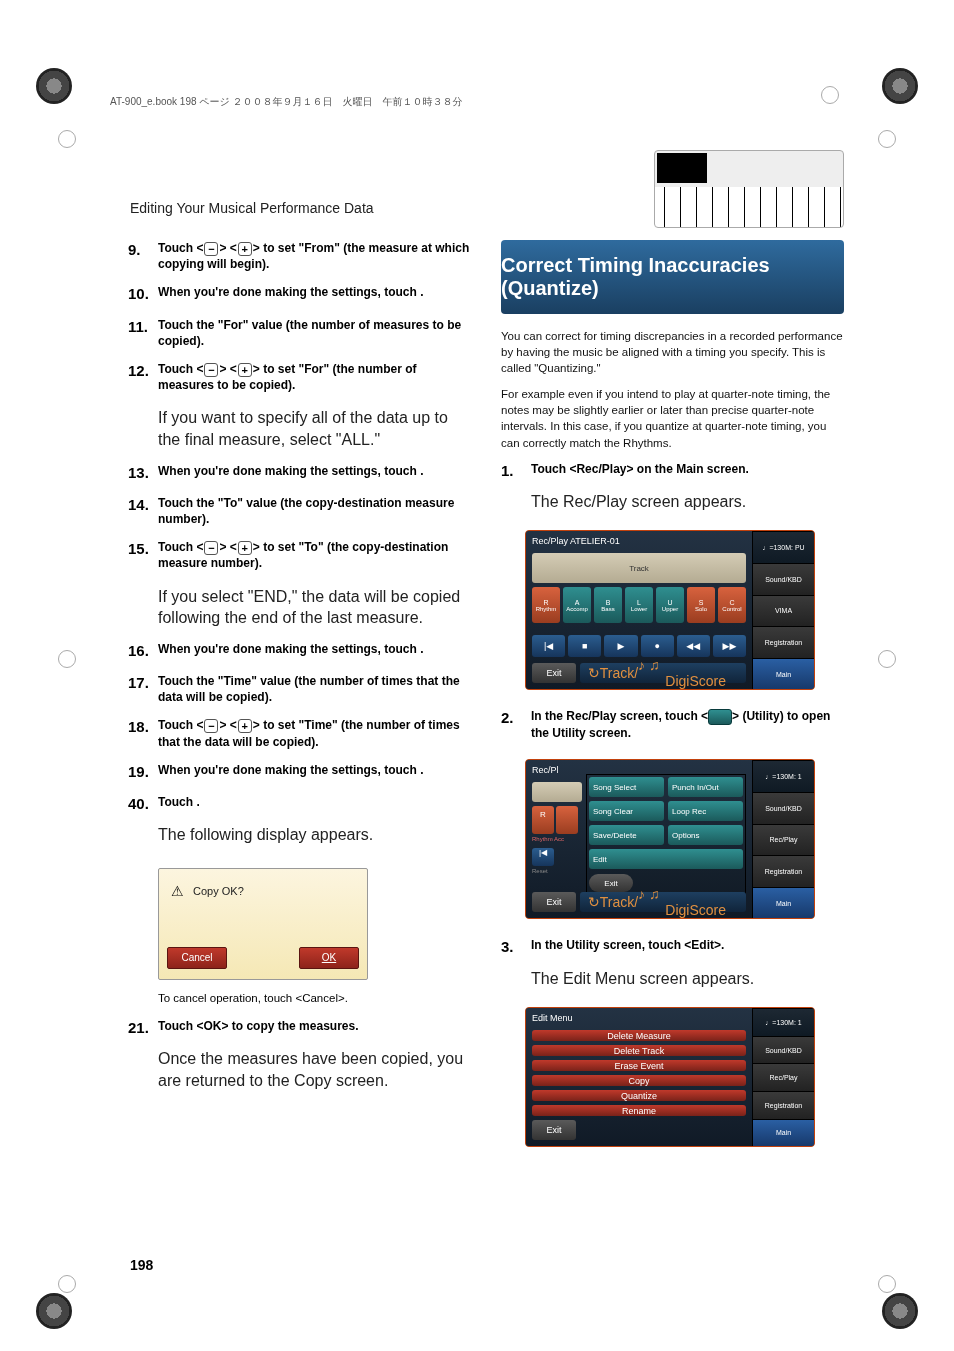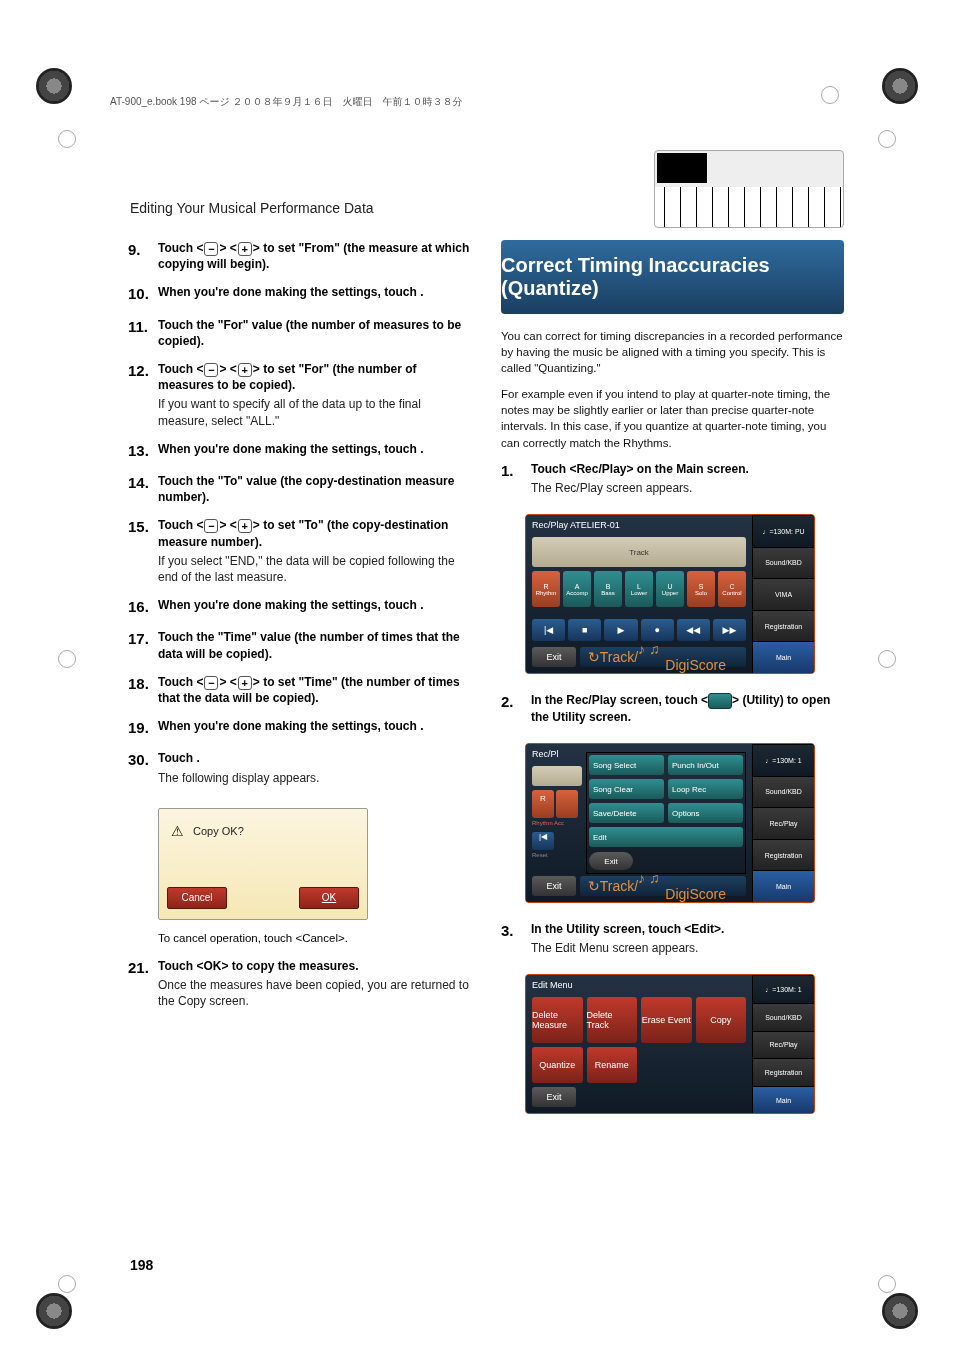--- a/index.html
+++ b/index.html
@@ -40,21 +40,21 @@
     position: absolute;
     top: 240px; left: 128px; right: 110px; bottom: 60px;
     display: flex;
     gap: 30px;
   }
   .col { flex: 1; display: flex; flex-direction: column; }
   .step { display: flex; margin-bottom: 12px; font-size: 12px; line-height: 1.35; }
   .step .num { font-weight: bold; font-size: 15px; min-width: 30px; }
   .step .body { flex: 1; }
   .step .bold { font-weight: bold; }
-  .step .note { font-weight: normal; font-size: 12px; color: #222; margin-top: 3px; display:block;}
+  .step .note { font-weight: normal; font-size: 16px; color: #222; margin-top: 14px; display:block;}
   .dialog {
     margin: 10px 0 8px 30px;
     width: 210px; height: 112px;
     background: linear-gradient(#fcf5df,#f5e8b5);
     border: 1px solid #999;
     border-radius: 2px;
     position: relative;
     font-size: 11px;
   }
   .dialog .warn { position:absolute; top:14px; left:12px; font-size:14px;}
@@ -97,27 +97,27 @@
   .recplay-main{position:absolute;left:0;right:62px;top:0;bottom:0;background:linear-gradient(#233243,#101a26);}
   .rp-title{position:absolute;top:5px;left:6px;color:#fff;font-size:9px;}
   .rp-bar{position:absolute;top:22px;left:6px;right:6px;height:30px;background:linear-gradient(#d4ccb5,#b4ab92);border-radius:3px;color:#333;font-size:8px;display:flex;align-items:center;justify-content:center;}
   .rp-tracks{position:absolute;top:56px;left:6px;right:6px;height:36px;display:flex;gap:3px;}
   .rp-tracks div{flex:1;background:linear-gradient(#d8623e,#9a3d20);border-radius:3px;color:#fff;font-size:7px;display:flex;flex-direction:column;align-items:center;justify-content:center;}
   .rp-tracks div.teal{background:linear-gradient(#2f8f90,#1b5a5b);}
   .rp-ctrl{position:absolute;bottom:32px;left:6px;right:6px;height:22px;display:flex;gap:3px;}
   .rp-ctrl div{flex:1;background:linear-gradient(#2b5d8f,#16355c);border-radius:3px;color:#fff;font-size:9px;display:flex;align-items:center;justify-content:center;}
   .rp-exit{position:absolute;bottom:6px;left:6px;width:44px;height:20px;background:linear-gradient(#5a5a5a,#333);border-radius:3px;color:#fff;font-size:9px;display:flex;align-items:center;justify-content:center;}
   .rp-track{position:absolute;bottom:6px;left:54px;right:6px;height:20px;background:linear-gradient(#1e3f60,#10243a);border-radius:3px;color:#e09040;font-size:14px;display:flex;align-items:center;padding-left:8px;}
-  .util-menu{position:absolute;top:8px;left:60px;width:160px;background:linear-gradient(#1f2e3d,#121c27);border:1px solid #000;}
+  .util-menu{position:absolute;top:14px;left:60px;width:160px;background:linear-gradient(#1f2e3d,#121c27);border:1px solid #000;}
   .util-row{display:flex;}
   .util-cell{flex:1;height:20px;background:linear-gradient(#2f8f90,#1b5a5b);margin:2px;border-radius:3px;color:#fff;font-size:8px;display:flex;align-items:center;padding-left:4px;}
   .util-exit{height:18px;width:44px;background:linear-gradient(#5a5a5a,#333);margin:3px 2px;border-radius:10px;color:#fff;font-size:8px;display:flex;align-items:center;justify-content:center;}
   .edit-main{position:absolute;left:0;right:62px;top:0;bottom:0;background:linear-gradient(#233243,#101a26);}
   .edit-title{position:absolute;top:5px;left:6px;color:#fff;font-size:9px;}
-  .edit-grid{position:absolute;top:22px;left:6px;right:6px;bottom:30px;display:grid;grid-template-columns:1fr 1fr 1fr 1fr;gap:4px;}
+  .edit-grid{position:absolute;top:22px;left:6px;right:6px;bottom:30px;display:grid;grid-template-columns:1fr;gap:4px;}
   .edit-btn{background:linear-gradient(#c0392b,#7a2219);border-radius:3px;color:#fff;font-size:9px;display:flex;align-items:center;justify-content:center;}
   .page-num{position:absolute;bottom:78px;left:130px;font-weight:bold;font-size:14px;}
   .crop-registers { position:absolute; width:18px; height:18px; border:1px solid #aaa; border-radius:50%;}
   .crop-corner {position:absolute; width:36px;height:36px;border-radius:50%;background:radial-gradient(circle,#888 0 30%,#444 30% 60%,#222 60%);}
   .pm-box{display:inline-block;width:14px;height:14px;border:1px solid #555;border-radius:3px;text-align:center;line-height:12px;font-size:11px;vertical-align:middle;margin:0 1px;}
   .util-icon{display:inline-block;width:24px;height:16px;background:linear-gradient(#2f8f90,#1b5a5b);border:1px solid #083b3c;border-radius:3px;vertical-align:middle;}
 </style>
 </head>
 <body>
 
@@ -180,21 +180,21 @@
         </div>
         <div class="step">
           <div class="num">18.</div>
           <div class="body"><span class="bold">Touch &lt;<span class="pm-box">−</span>&gt; &lt;<span class="pm-box">+</span>&gt; to set "Time" (the number of times that the data will be copied).</span></div>
         </div>
         <div class="step">
           <div class="num">19.</div>
           <div class="body"><span class="bold">When you're done making the settings, touch <exit>.</exit></span></div>
         </div>
         <div class="step">
-          <div class="num">30.</div>
+          <div class="num">40.</div>
           <div class="body"><span class="bold">Touch <execute>.</execute></span><span class="note">The following display appears.</span></div>
         </div>
       </div>
 
     <div class="dialog">
       <span class="warn">⚠</span>
       <span class="msg">Copy OK?</span>
       <div class="btn cancel">Cancel</div>
       <div class="btn ok">OK</div>
     </div>

